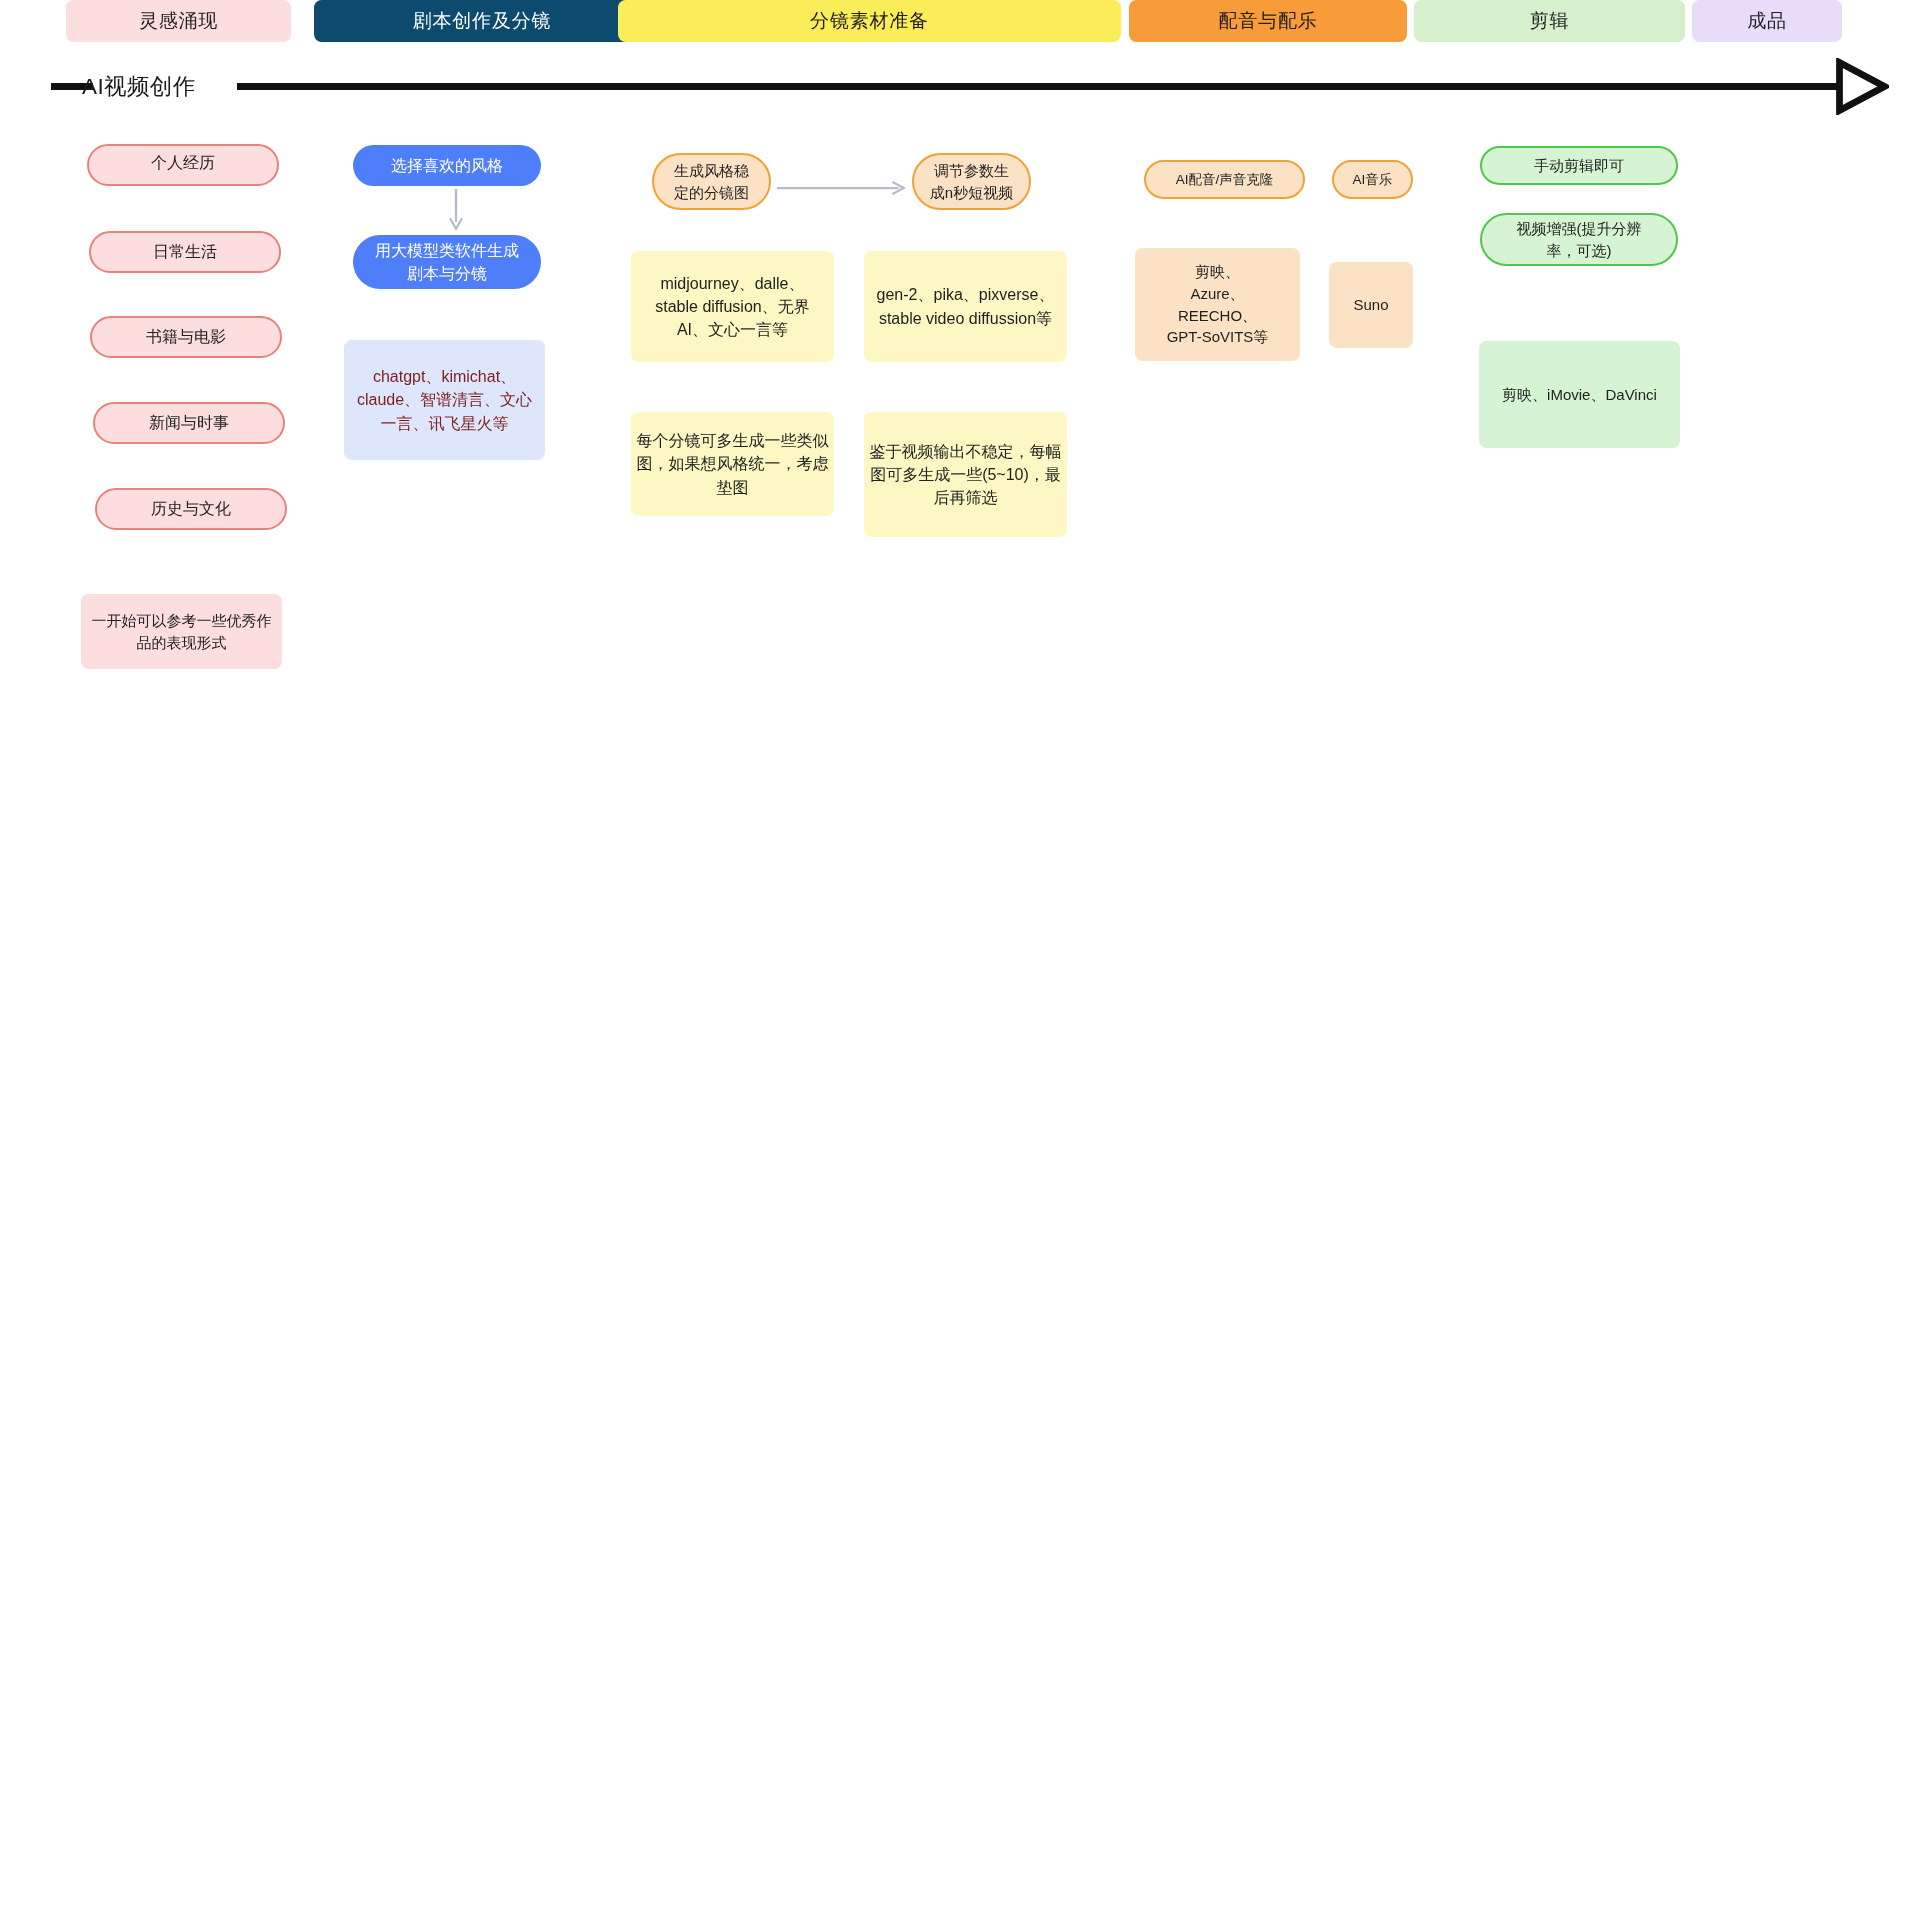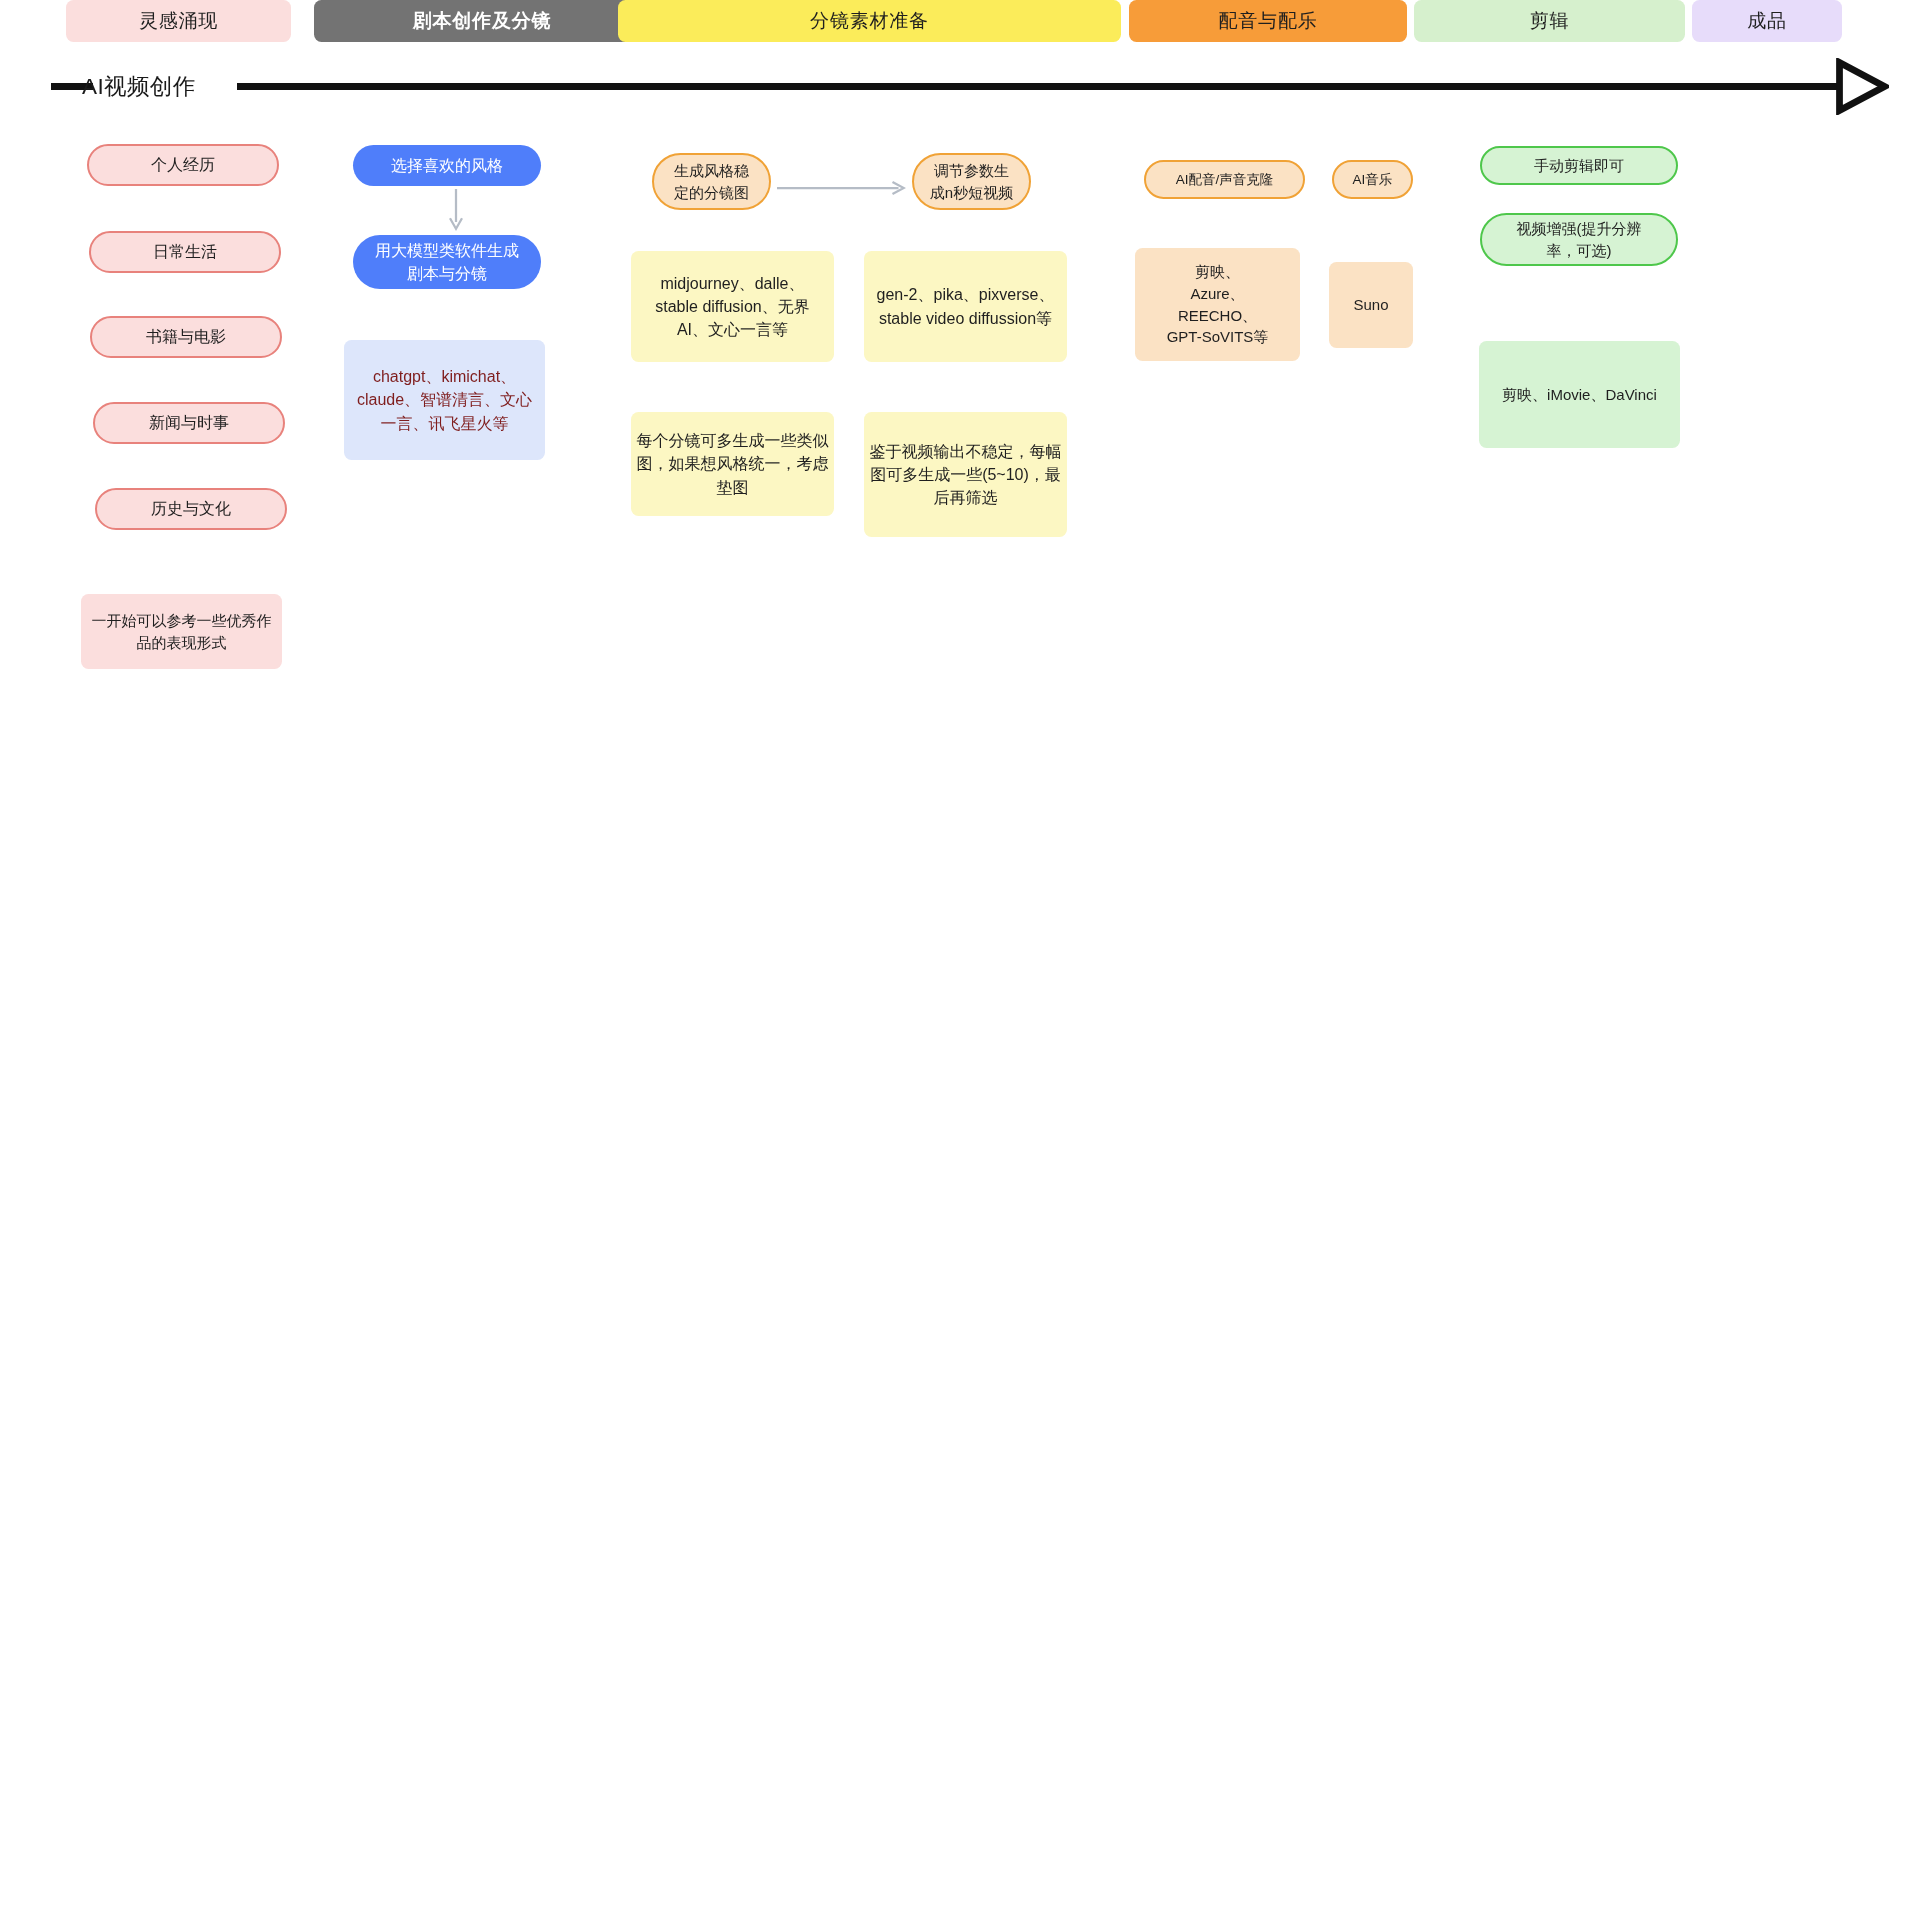--- a/index.html
+++ b/index.html
@@ -107,38 +107,38 @@
   .c-greenbg{ background: #d6f3d3; color: #1f1f1f; }
 
   
   .connector { position: absolute; }
 </style>
 </head>
 <body>
 
 <div id="phase-banner">
     <div class="phase-band" style="left: 66px; width: 225px; background: rgb(251, 222, 221); color: rgb(31, 31, 31);">灵感涌现</div>
-    <div class="phase-band" style="left: 314px; width: 336px; background: #737373; color: rgb(255, 255, 255); font-weight: bold;">剧本创作及分镜</div>
+    <div class="phase-band" style="left: 314px; width: 336px; background: #0c4a6e; color: rgb(255, 255, 255);">剧本创作及分镜</div>
     <div class="phase-band" style="left: 618px; width: 503px; background: rgb(251, 236, 90); color: rgb(31, 31, 31);">分镜素材准备</div>
     <div class="phase-band" style="left: 1129px; width: 278px; background: rgb(247, 156, 57); color: rgb(31, 31, 31);">配音与配乐</div>
     <div class="phase-band" style="left: 1414px; width: 271px; background: rgb(214, 240, 205); color: rgb(31, 31, 31);">剪辑</div>
     <div class="phase-band" style="left: 1692px; width: 150px; background: rgb(231, 220, 250); color: rgb(31, 31, 31);">成品</div>
   </div>
 
 <div id="master-arrow">
   <div id="arrow-seg-left"></div>
   <div id="arrow-title">AI视频创作</div>
   <div id="arrow-seg-right"></div>
   <svg id="arrow-head" viewBox="0 0 76 76">
     <polygon points="10,6 70,38 10,70" fill="none" stroke="#111111" stroke-width="9" stroke-linejoin="miter"></polygon>
   </svg>
 </div>
 
 <div id="node-layer">
-    <div class="node pill c-pink" style="left: 87px; top: 144px; width: 192px; height: 42px; font-size: 16px;">个人经历</div>
+    <div class="node pill c-pink" style="left: 87px; top: 144px; width: 192px; height: 42px; font-size: 16px; font-family: Liberation Mono, monospace;">个人经历</div>
     <div class="node pill c-pink" style="left: 89px; top: 231px; width: 192px; height: 42px; font-size: 16px;">日常生活</div>
     <div class="node pill c-pink" style="left: 90px; top: 316px; width: 192px; height: 42px; font-size: 16px;">书籍与电影</div>
     <div class="node pill c-pink" style="left: 93px; top: 402px; width: 192px; height: 42px; font-size: 16px;">新闻与时事</div>
     <div class="node pill c-pink" style="left: 95px; top: 488px; width: 192px; height: 42px; font-size: 16px;">历史与文化</div>
     <div class="node note c-pinkbg" style="left: 81px; top: 594px; width: 201px; height: 75px; font-size: 15px;">一开始可以参考一些优秀作
 品的表现形式</div>
     <div class="node solid-pill c-blue" style="left: 353px; top: 145px; width: 188px; height: 41px; font-size: 16px;">选择喜欢的风格</div>
     <div class="node solid-pill c-blue" style="left: 353px; top: 235px; width: 188px; height: 54px; font-size: 16px;">用大模型类软件生成
 剧本与分镜</div>
     <div class="node note c-bluebg" style="left: 344px; top: 340px; width: 201px; height: 120px; font-size: 16px;">chatgpt、kimichat、

